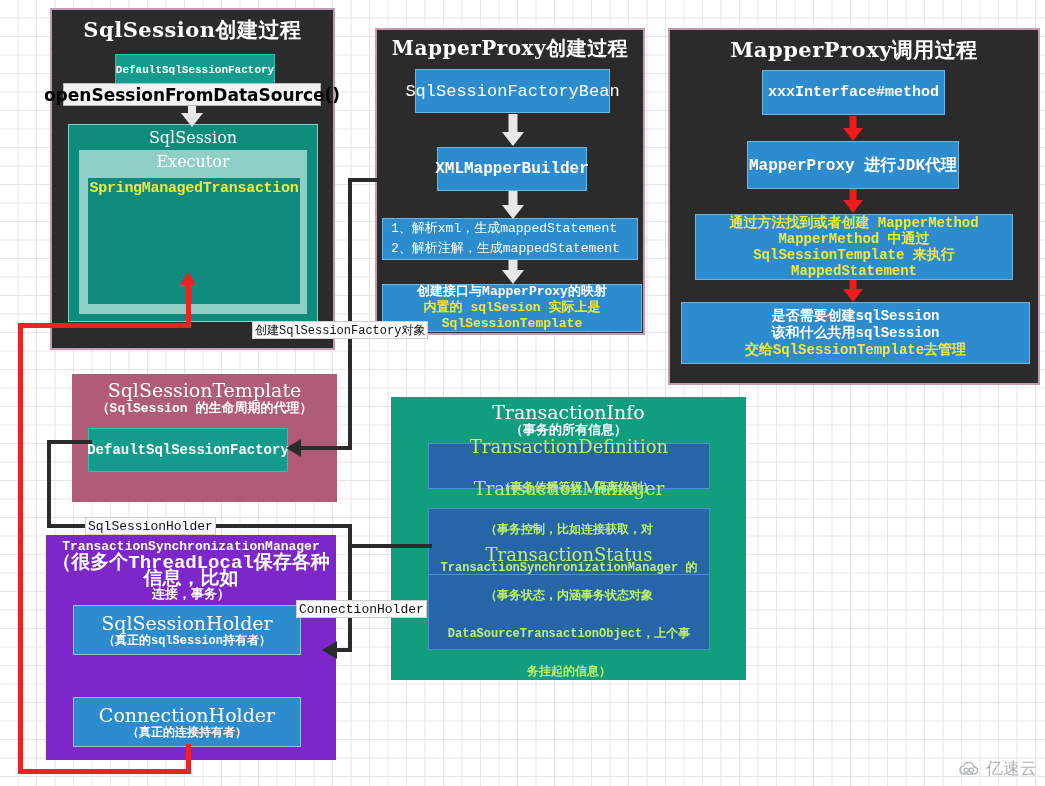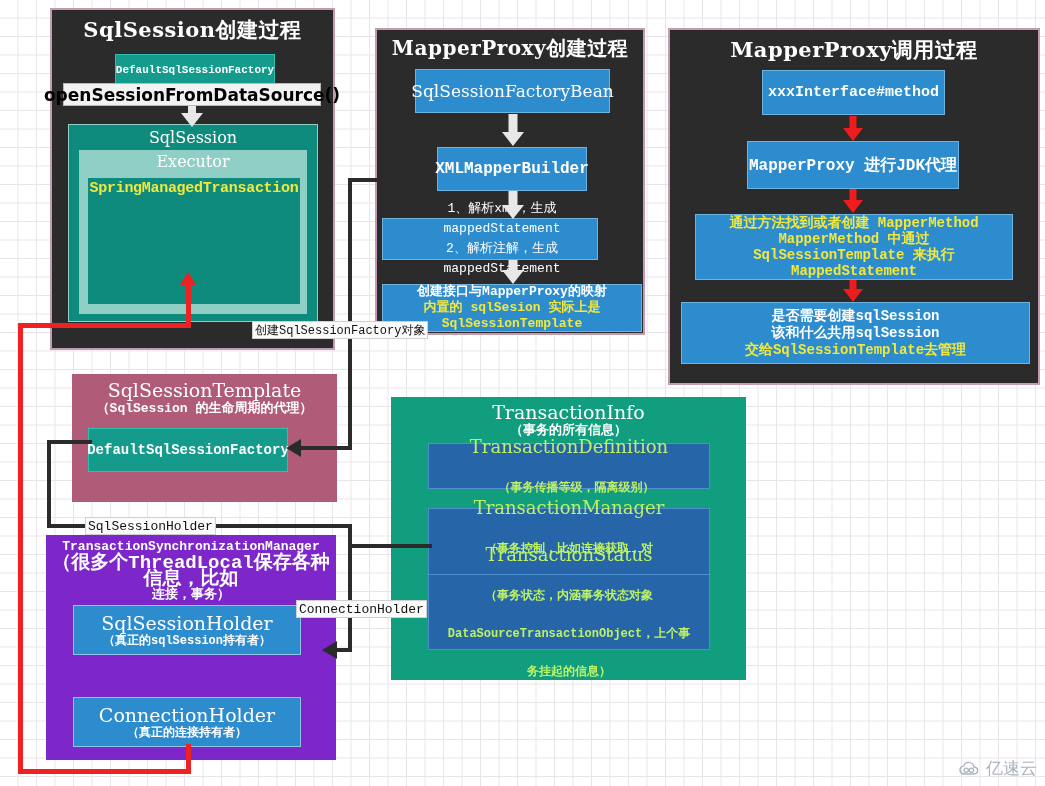--- a/index.html
+++ b/index.html
@@ -117,39 +117,39 @@
   </div>
 
   <div class="box b-teal4" style="left:88px;top:178px;width:212px;height:126px;justify-content:flex-start;">
     <div class="mono bold yellow" style="font-size:15px;margin-top:2px;letter-spacing:-0.3px;">SpringManagedTransaction</div>
   </div>
 
 
   <div class="panel" style="left:375px;top:28px;width:270px;height:307px;">
     <div class="panel-title" style="position:absolute;left:0;top:5px;width:100%;font-size:20px;">MapperProxy创建过程</div>
 
-    <div class="box b-blue serif" style="left:38px;top:39px;width:195px;height:44px;font-size:17px;">
+    <div class="box b-blue serif" style="left:38px;top:39px;width:195px;height:44px;font-size:17px;font-family:Liberation Mono, monospace;">
       <span>SqlSessionFactoryBean</span>
     </div>
 
     <div class="barrow arr-white" style="left:124px;top:84px;width:24px;height:32px;">
       <div class="stem" style="top:0;width:9px;height:20px;"></div>
       <div class="head" style="top:18px;"></div>
     </div>
 
     <div class="box b-blue mono bold" style="left:60px;top:117px;width:150px;height:44px;font-size:16px;">
       <span>XMLMapperBuilder</span>
     </div>
 
     <div class="barrow arr-white" style="left:124px;top:161px;width:24px;height:28px;">
       <div class="stem" style="top:0;width:9px;height:16px;"></div>
       <div class="head" style="top:14px;"></div>
     </div>
 
-    <div class="box b-blue mono" style="left:5px;top:188px;width:216px;height:42px;font-size:13px;align-items:flex-start;padding-left:24px;">
+    <div class="box b-blue mono" style="left:5px;top:188px;width:256px;height:42px;font-size:13px;align-items:flex-start;padding-left:8px;">
       <span style="line-height:20px;">1、解析xml，生成mappedStatement</span>
       <span style="line-height:20px;">2、解析注解，生成mappedStatement</span>
     </div>
 
     <div class="barrow arr-white" style="left:124px;top:230px;width:24px;height:24px;">
       <div class="stem" style="top:0;width:9px;height:12px;"></div>
       <div class="head" style="top:10px;"></div>
     </div>
 
     <div class="box b-blue mono bold" style="left:5px;top:254px;width:260px;height:48px;font-size:13px;">
@@ -227,20 +227,21 @@
   </div>
 
   <div class="box b-blue-dk" style="left:428px;top:443px;width:282px;height:46px;z-index:3;">
     <span class="serif" style="font-size:18px;line-height:20px;">TransactionDefinition</span>
     <span class="mono bold" style="font-size:12px;line-height:14px;margin-left:15px;">（事务传播等级，隔离级别）</span>
   </div>
 
   <div class="box b-blue-dk" style="left:428px;top:508px;width:282px;height:76px;z-index:3;">
     <span class="serif" style="font-size:18px;line-height:20px;">TransactionManager</span>
     <span class="mono bold" style="font-size:12px;line-height:14px;">（事务控制，比如连接获取，对</span>
+    <span class="mono bold" style="font-size:12px;line-height:14px;">TransactionSynchronizationManager 的</span>
     <span class="mono bold" style="font-size:12px;line-height:14px;">操作）</span>
   </div>
 
   <div class="box b-blue-dk" style="left:428px;top:574px;width:282px;height:76px;z-index:3;">
     <span class="serif" style="font-size:18px;line-height:20px;">TransactionStatus</span>
     <span class="mono bold" style="font-size:12px;line-height:14px;">（事务状态，内涵事务状态对象</span>
     <span class="mono bold" style="font-size:12px;line-height:14px;">DataSourceTransactionObject，上个事</span>
     <span class="mono bold" style="font-size:12px;line-height:14px;">务挂起的信息）</span>
   </div>
 

